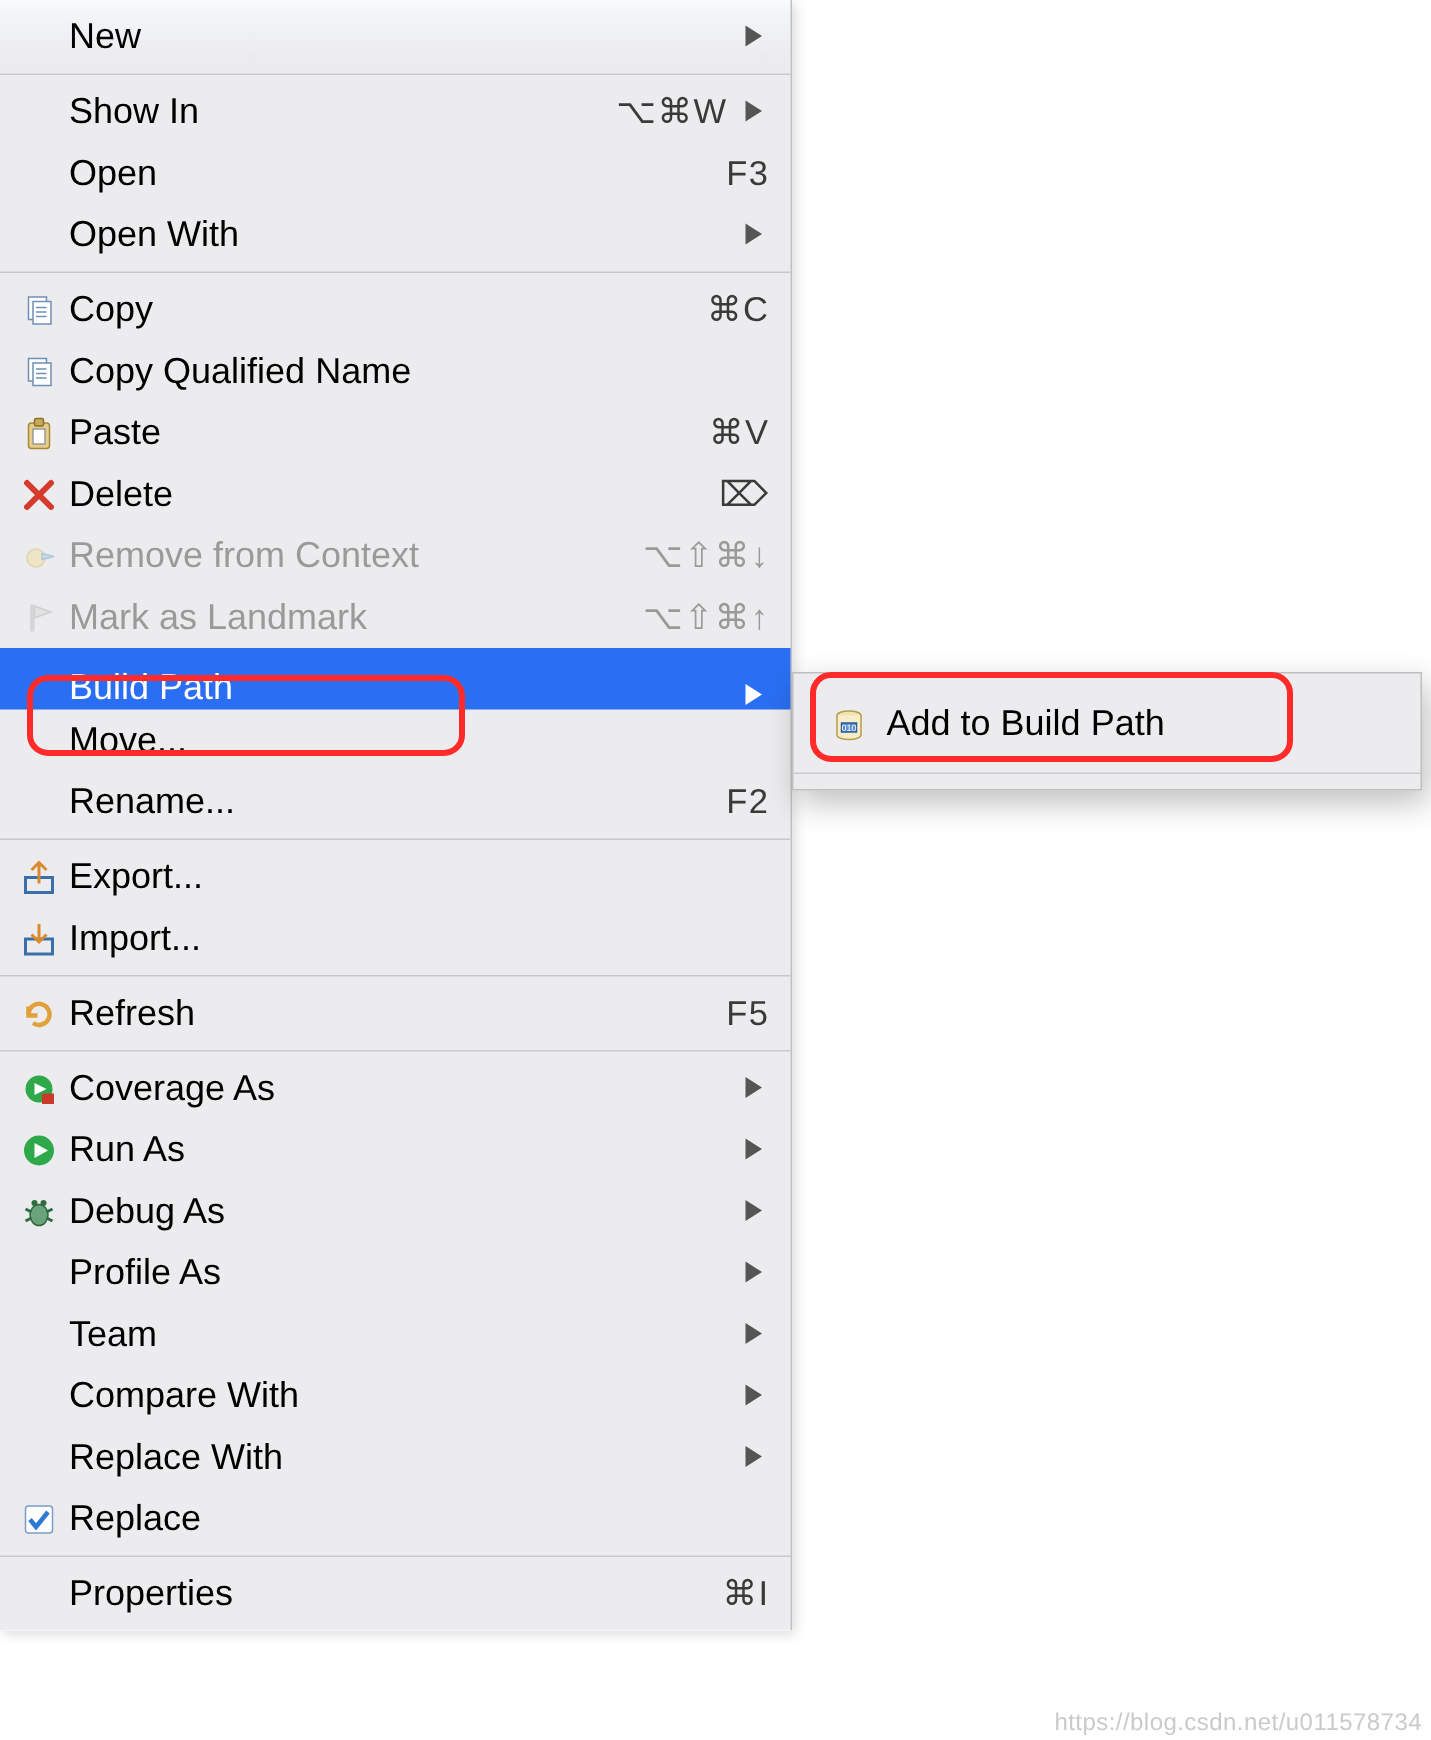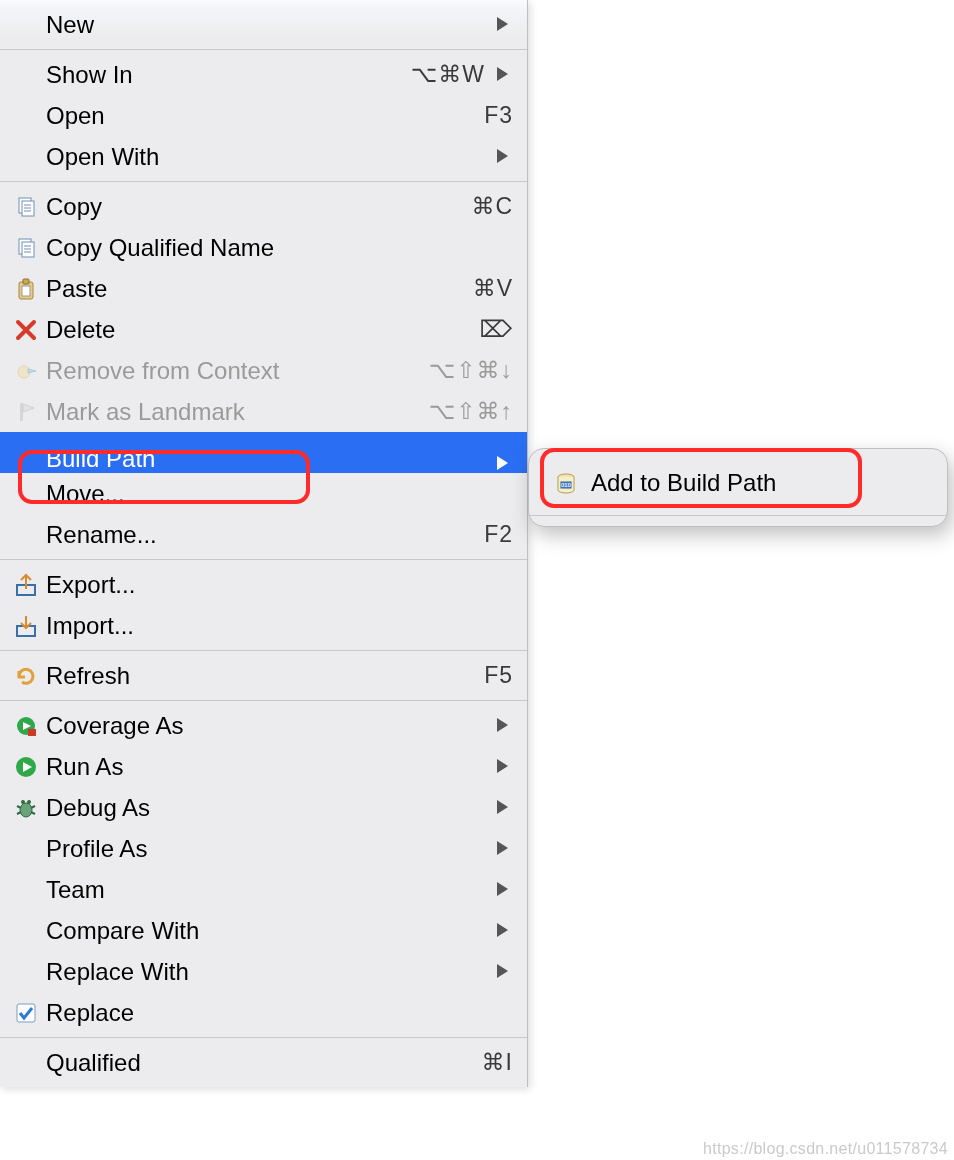--- a/index.html
+++ b/index.html
@@ -71,21 +71,21 @@
     pointer-events: none;
   }
   .hb1 { left: 18px; top: 450px; width: 292px; height: 54px; }
 
   .submenu {
     position: absolute;
     left: 528px; top: 448px;
     width: 420px;
     background: #ececee;
     border: 1px solid #bfbfbf;
-    border-radius: 16px;
+    border-radius: 0;
     box-shadow: 4px 8px 20px rgba(0,0,0,0.25);
     padding: 6px 0;
   }
   .submenu .menu-item { height: 56px; padding: 0 22px; }
   .submenu .icon-slot { width: 30px; height: 30px; margin-right: 10px; }
   .hb2 { left: 540px; top: 448px; width: 322px; height: 60px; }
 
   
   .tabstrip {
     position: absolute;
@@ -400,21 +400,21 @@
         <svg width="24" height="24">
           <rect x="3" y="3" width="18" height="18" rx="2" fill="#fff" stroke="#7a9cc9"></rect>
           <path d="M6 12 L10 17 L18 7" fill="none" stroke="#2d7ad6" stroke-width="3"></path>
         </svg>
       </span>
       <span class="label">Replace</span>
     </div>
     <div class="separator"></div>
     <div class="menu-item">
       <span class="icon-slot"></span>
-      <span class="label">Qualified</span>
+      <span class="label">Properties</span>
       <span class="shortcut">⌘I</span>
     </div>
   </div>
 
 <div class="submenu" id="sub-menu">
     <div class="menu-item">
       <span class="icon-slot">
         <svg width="26" height="26">
           <ellipse cx="13" cy="7" rx="8" ry="3" fill="#f0e4b3" stroke="#b89d4a"></ellipse>
           <path d="M5 7 L5 20 A8 3 0 0 0 21 20 L21 7" fill="#f6eec9" stroke="#b89d4a"></path>

